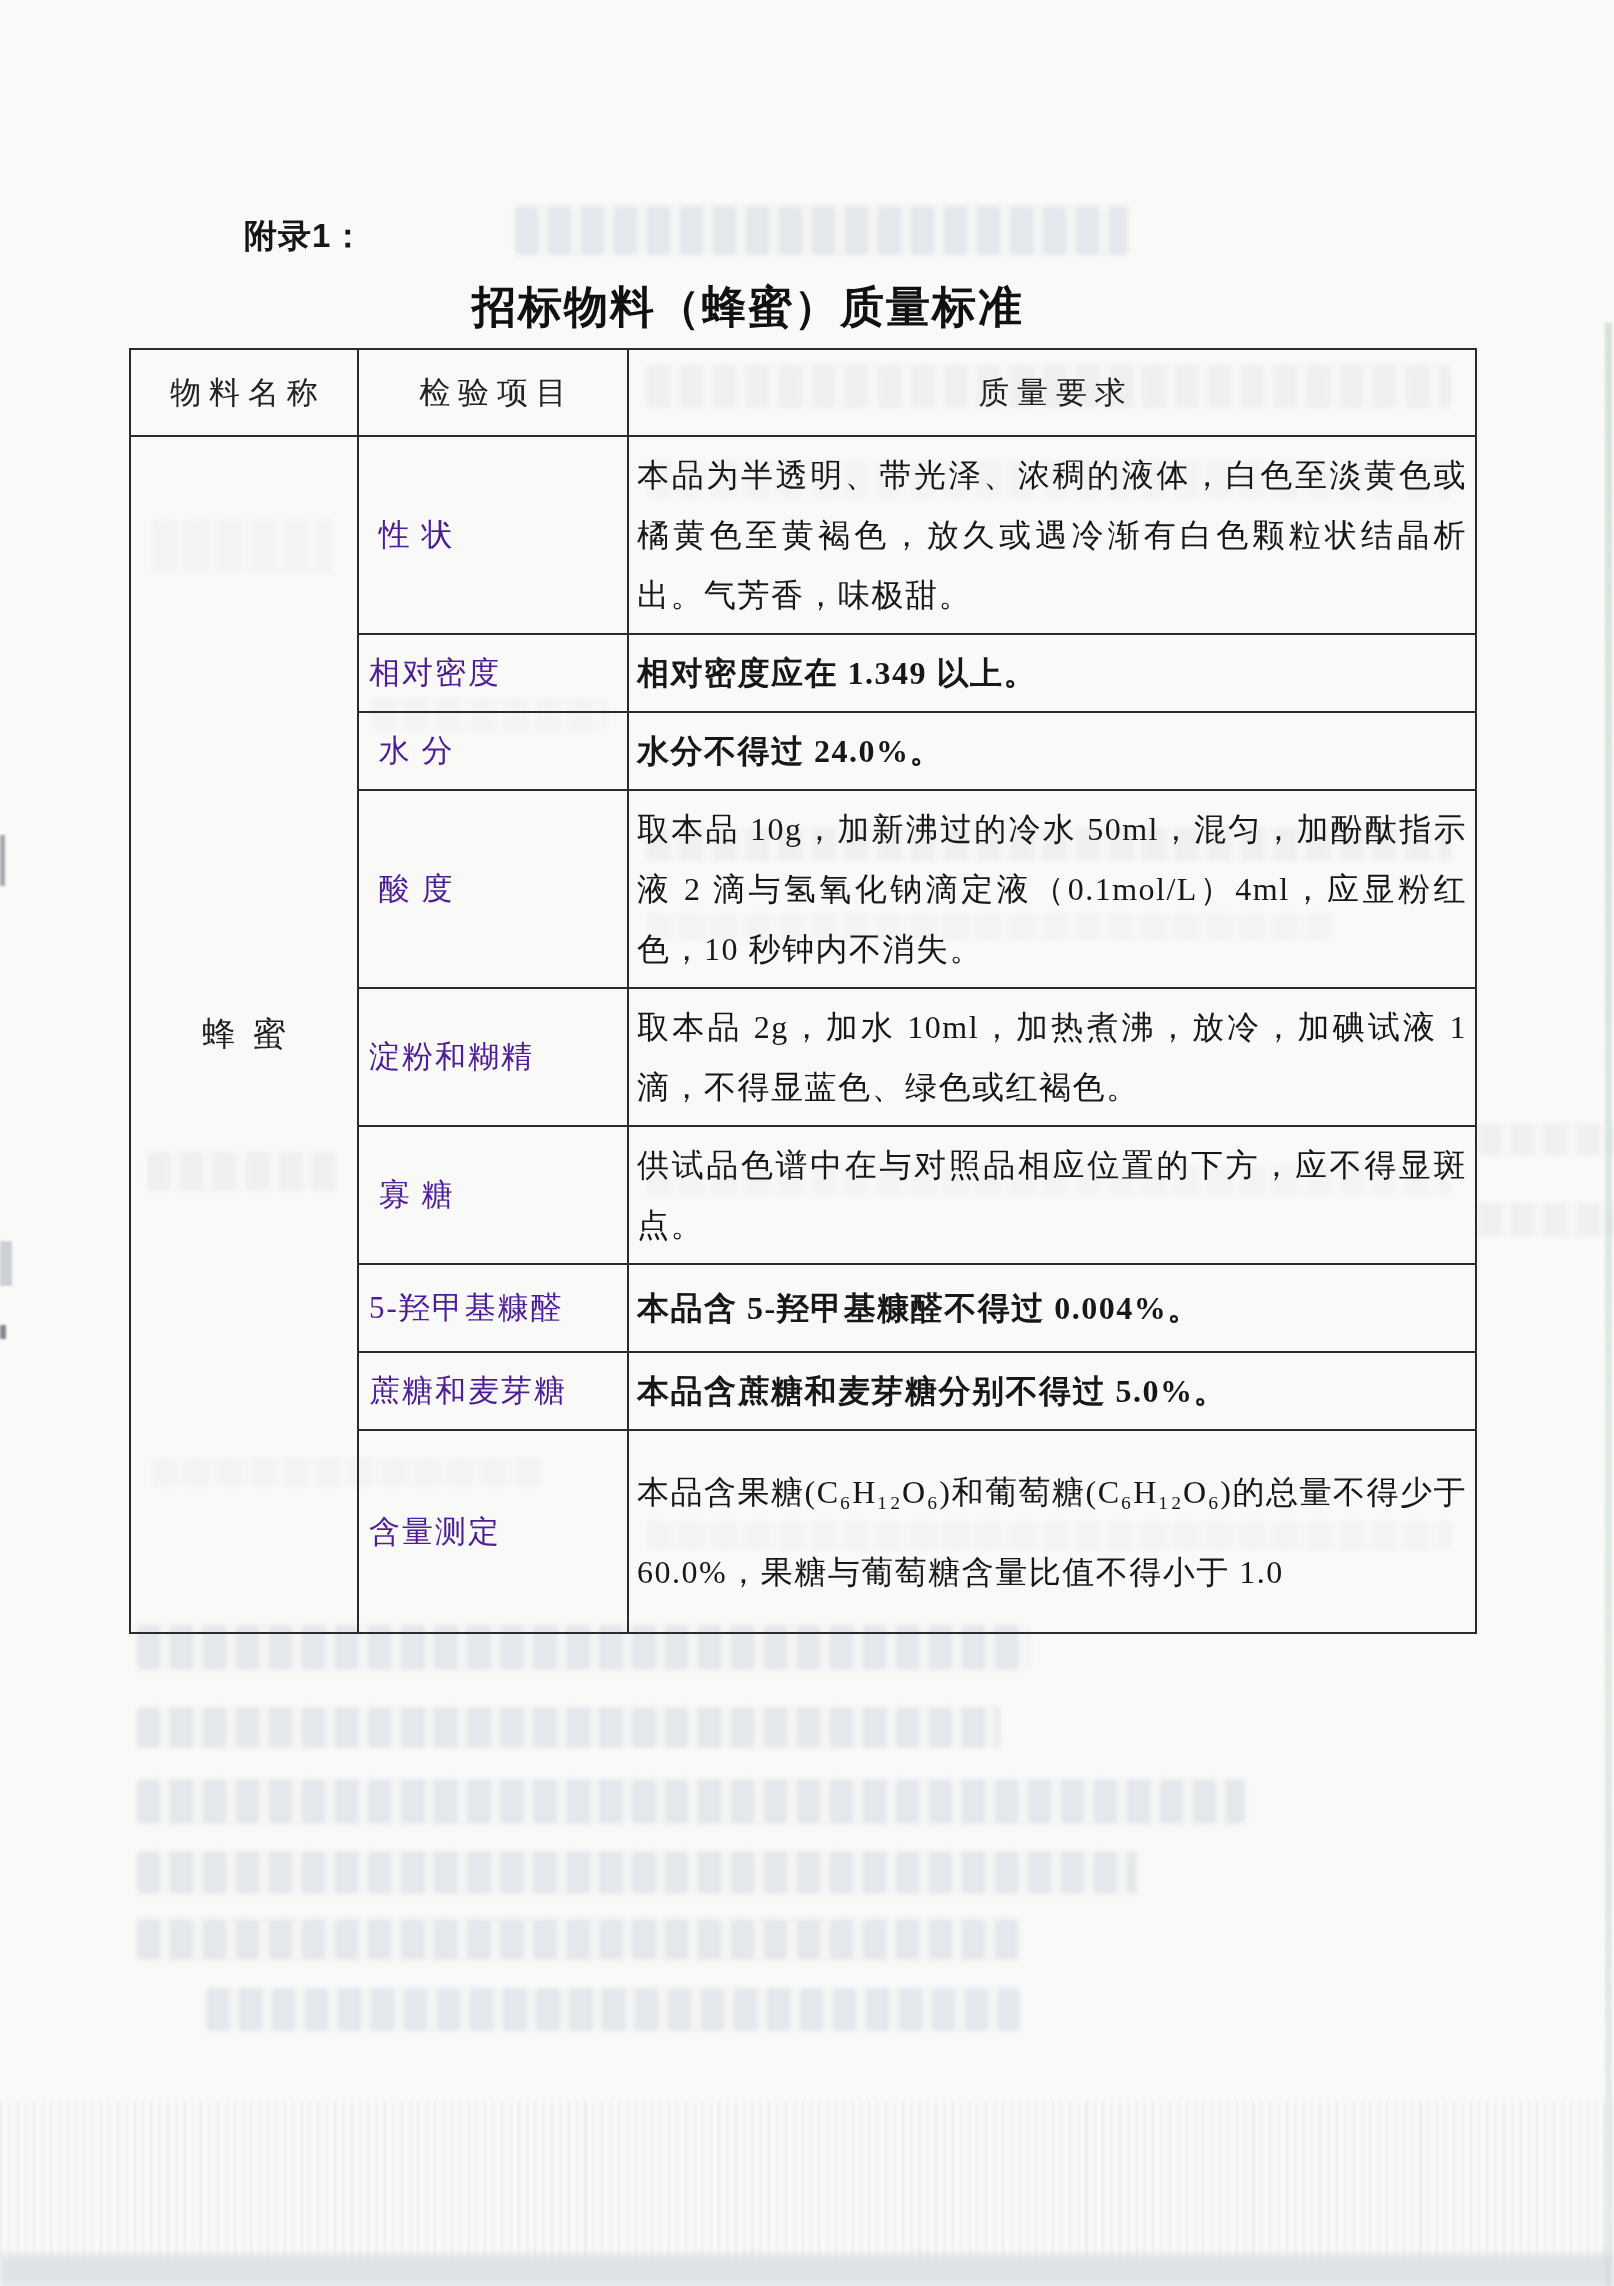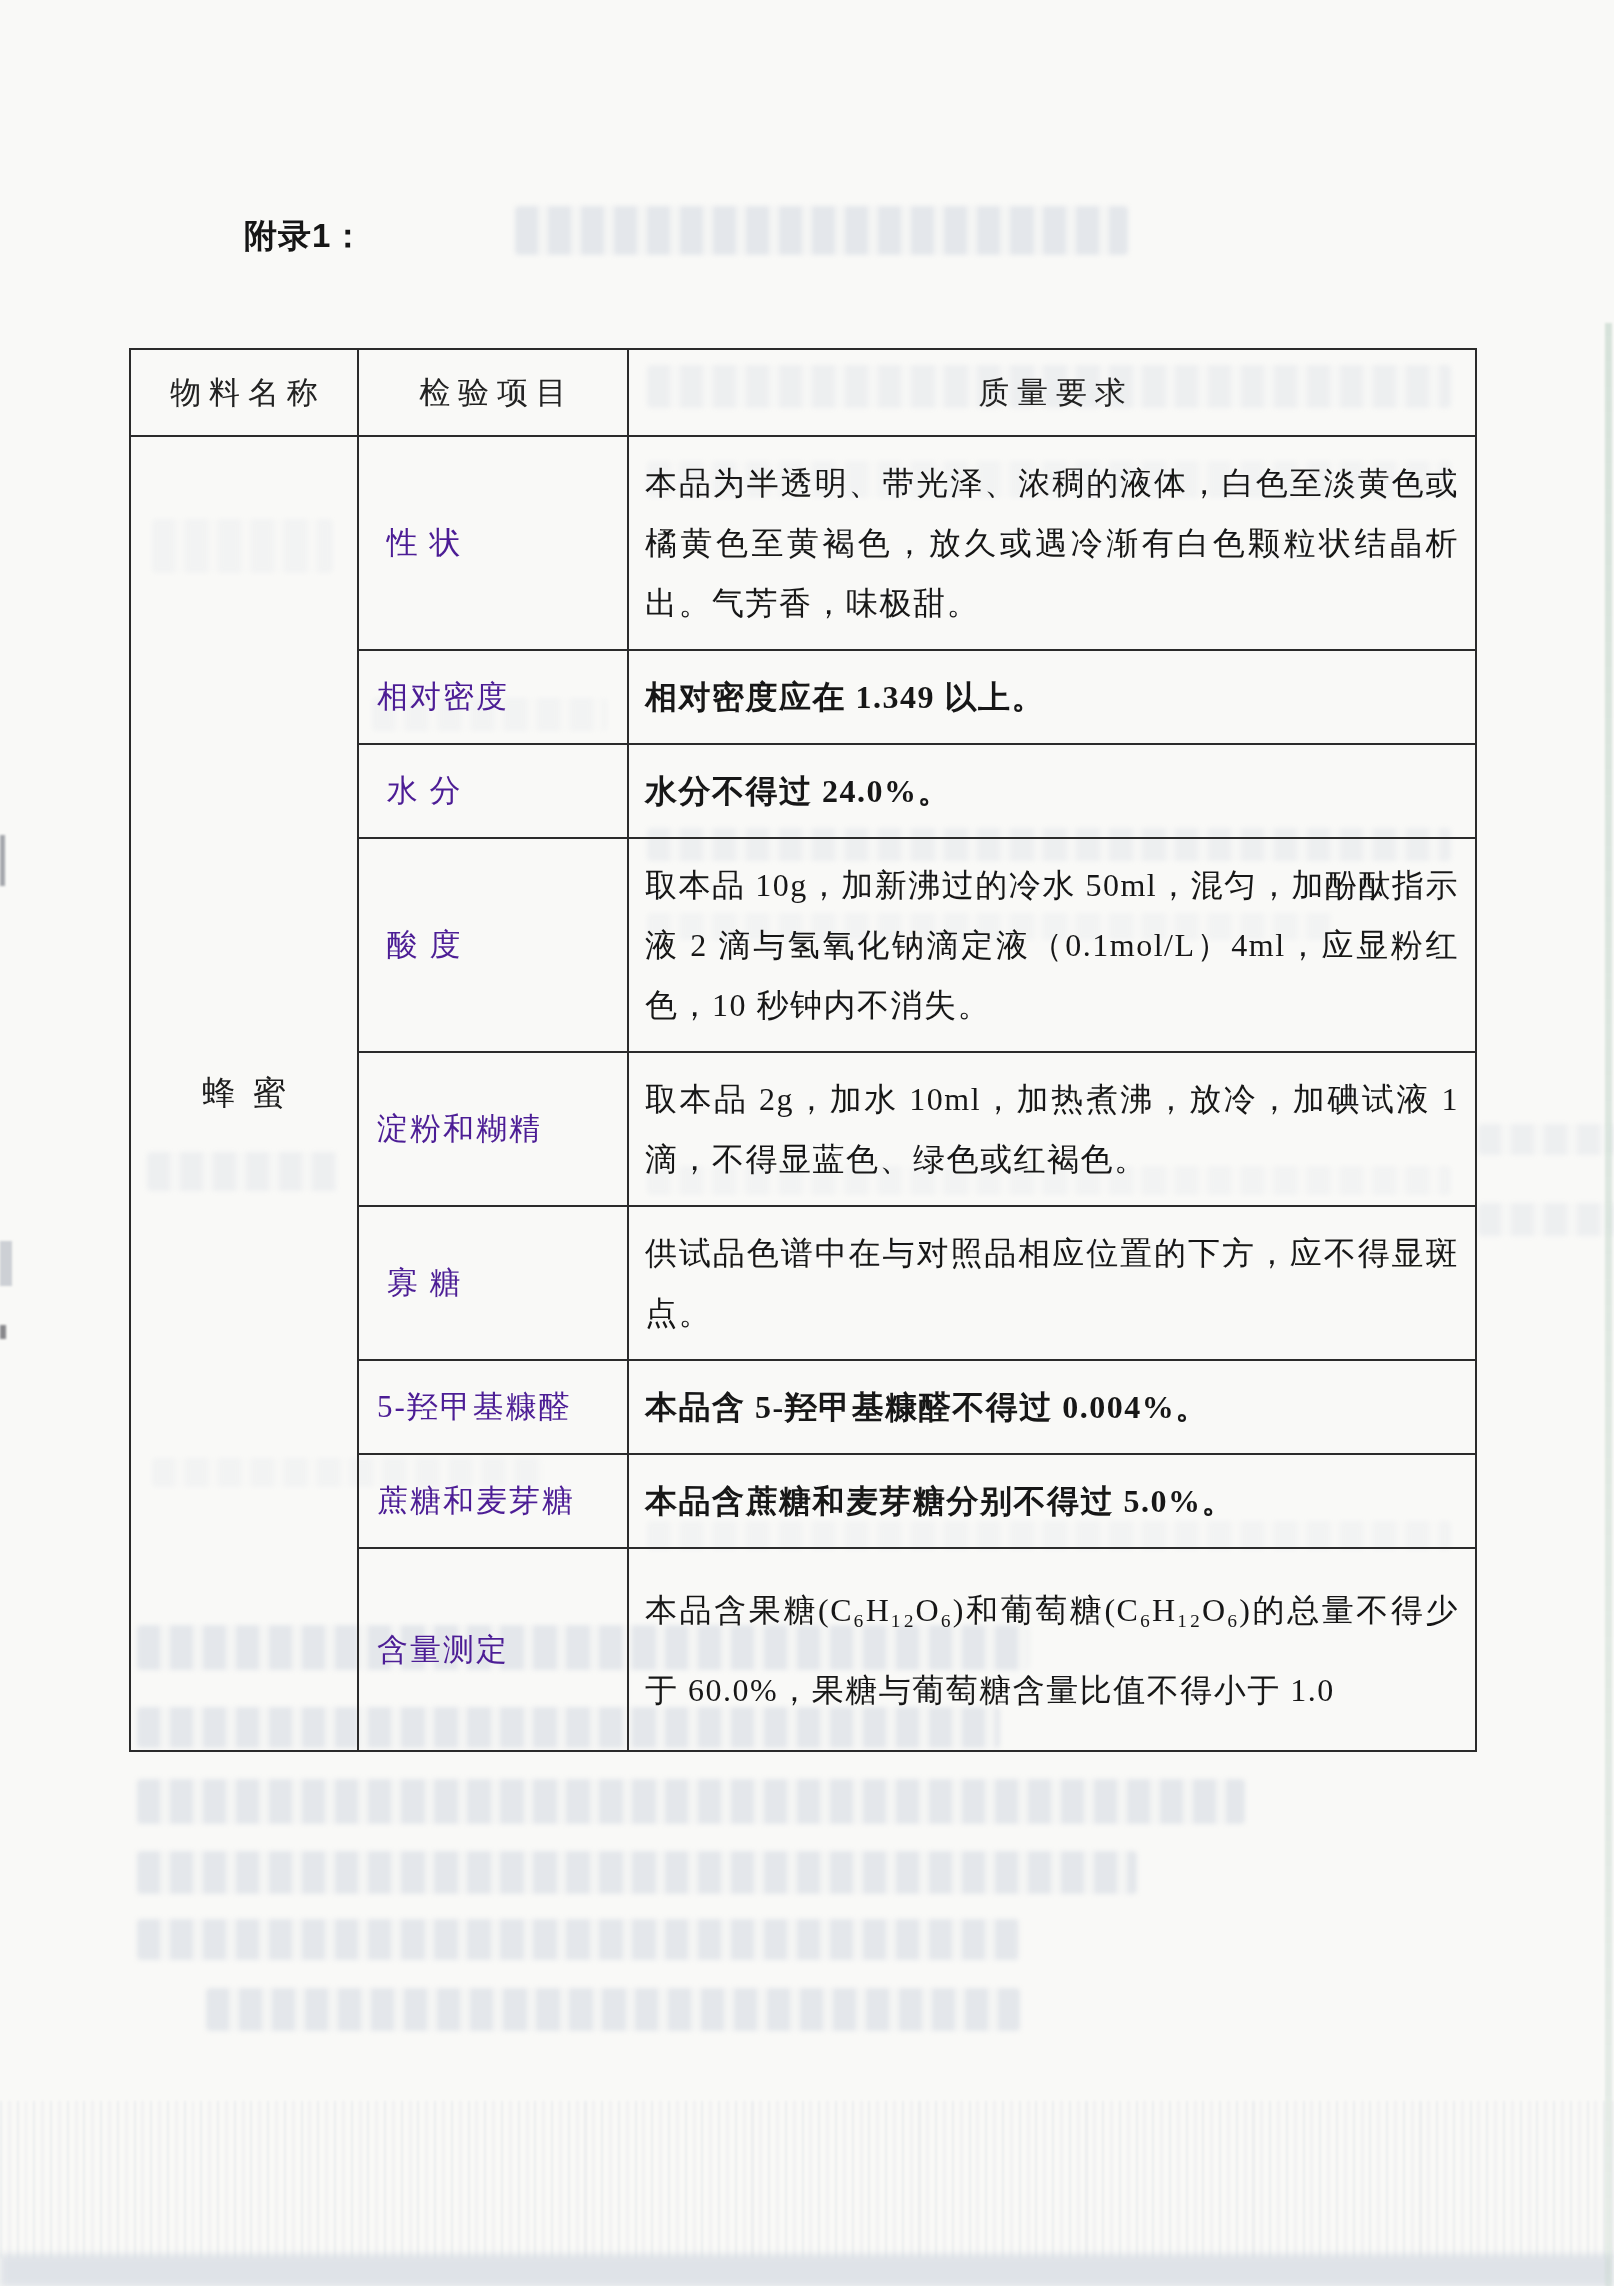--- a/index.html
+++ b/index.html
@@ -30,21 +30,21 @@
   table.quality{
     position:absolute;left:129px;top:348px;
     width:1346px;border-collapse:collapse;table-layout:fixed;
     border:2.9px solid #232323;
     font-size:32px;
   }
   table.quality td,table.quality th{
     border:2px solid #2b2b2b;
     vertical-align:middle;
     font-weight:400;
-    padding:16px;
+    padding:8px;
   }
   th.hdr{
     font-size:31px;letter-spacing:7.8px;text-indent:7.8px;
     text-align:center;color:#222;
   }
   td.item{
     font-size:31px;color:#4c1d95;
     letter-spacing:2px;text-indent:2px;
   }
   td.item.spread{letter-spacing:11.8px;text-indent:11.8px;}
@@ -118,20 +118,21 @@
   <div class="bleed" style="left:137px;top:1919px;width:882px;height:41px;"></div>
   <div class="bleed" style="left:206px;top:1988px;width:814px;height:43px;"></div>
   <div class="bottom-noise"></div>
   <div class="bottom-band"></div>
   <div class="edge-streak"></div>
   <div class="left-mark" style="left:0;top:835px;width:4.9px;height:51px;background:rgba(95,100,112,.55);"></div>
   <div class="left-mark" style="left:0;top:1241px;width:11.8px;height:45px;background:rgba(150,157,170,.45);"></div>
   <div class="left-mark" style="left:0;top:1325px;width:5.9px;height:13.7px;background:rgba(60,60,66,.6);"></div>
 
   <div class="appendix">附录1：</div>
+  <div class="title">招标物料（蜂蜜）质量标准</div>
 
   <table class="quality">
     <colgroup>
       <col style="width:228px">
       <col style="width:270px">
       <col style="width:848px">
     </colgroup>
     <tbody>
       <tr style="height:87px">
         <th class="hdr">物料名称</th>

